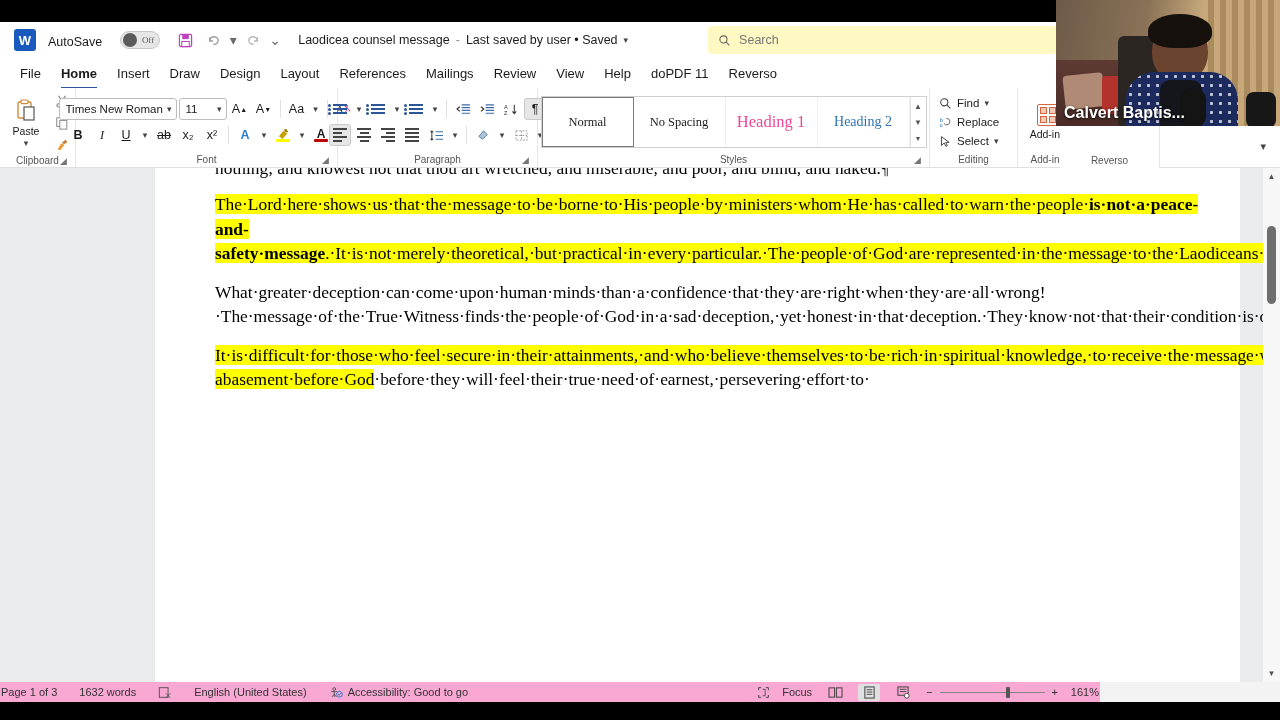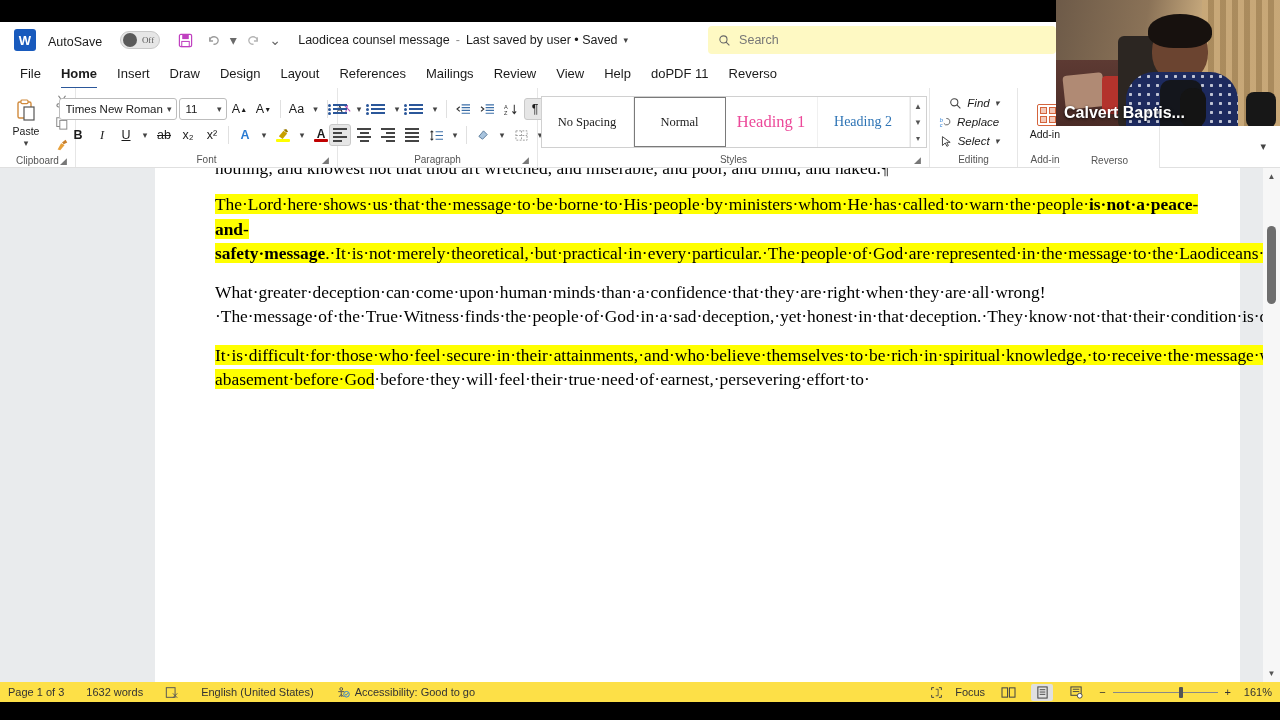--- a/index.html
+++ b/index.html
@@ -209,23 +209,23 @@
     font-size: 8px; color: #555;
   }
   .vscroll .thumb {
     position: absolute; top: 58px; left: 4px; width: 9px; height: 78px;
     background: #6e6e6e; border-radius: 5px;
   }
   .vscroll .arrow.bottom { position: absolute; bottom: 0; width: 17px; }
 
   
   .statusbar {
-    position: absolute; top: 682px; left: 0; width: 1280px; height: 20px;
-    background: #fde047; display: flex; align-items: center;
-    font-size: 11px; color: #333; padding: 0 8px;
+    position: absolute; top: 682px; left: 0; width: 1100px; height: 20px;
+    background: #f9a8d4; display: flex; align-items: center;
+    font-size: 11px; color: #333; padding: 0 1px;
   }
   .sb-item { display: flex; align-items: center; gap: 5px; margin-right: 22px; white-space: nowrap; }
   .sb-right { margin-left: auto; display: flex; align-items: center; gap: 12px; }
   .viewbtn {
     width: 22px; height: 17px; display: flex; align-items: center; justify-content: center;
     font-size: 11px; color: #333; border-radius: 2px;
   }
   .viewbtn.sel { background: #e0e0e0; }
   .zoomslider { display: flex; align-items: center; gap: 7px; }
   .ztrack { width: 105px; height: 1px; background: #888; position: relative; }
@@ -566,39 +566,39 @@
       </div>
       <div class="group-label">
         <span>Paragraph</span>
         <span class="dialog-launcher">◢</span>
       </div>
     </div>
 
     <div class="group" style="width:392px;">
       <div class="group-body">
         <div class="styles-gallery">
+          <div class="style-item selected">Normal</div>
           <div class="style-item">No Spacing</div>
-          <div class="style-item selected">Normal</div>
           <div class="style-item h1">Heading 1</div>
           <div class="style-item h2">Heading 2</div>
           <div class="style-scroll">
             <div>▲</div>
             <div>▼</div>
             <div>▾</div>
           </div>
         </div>
       </div>
       <div class="group-label">
         <span>Styles</span>
         <span class="dialog-launcher">◢</span>
       </div>
     </div>
 
     <div class="group" style="width:88px;align-items:flex-start;">
-      <div class="group-body" style="flex-direction:column;justify-content:center;align-items:flex-end;gap:1px;font-style:italic;">
+      <div class="group-body" style="flex-direction:column;justify-content:center;align-items:flex-start;gap:1px;">
         <div class="edit-item">
           <svg width="13" height="13" viewBox="0 0 16 16">
               <circle cx="6.5" cy="6.5" r="4.4" fill="none" stroke="#444" stroke-width="1.3"></circle>
               <line x1="10" y1="10" x2="14" y2="14" stroke="#444" stroke-width="1.3"></line>
             </svg>
           <span>Find</span>
           <span class="chev">▾</span>
         </div>
         <div class="edit-item">
           <svg width="13" height="13" viewBox="0 0 16 16">

